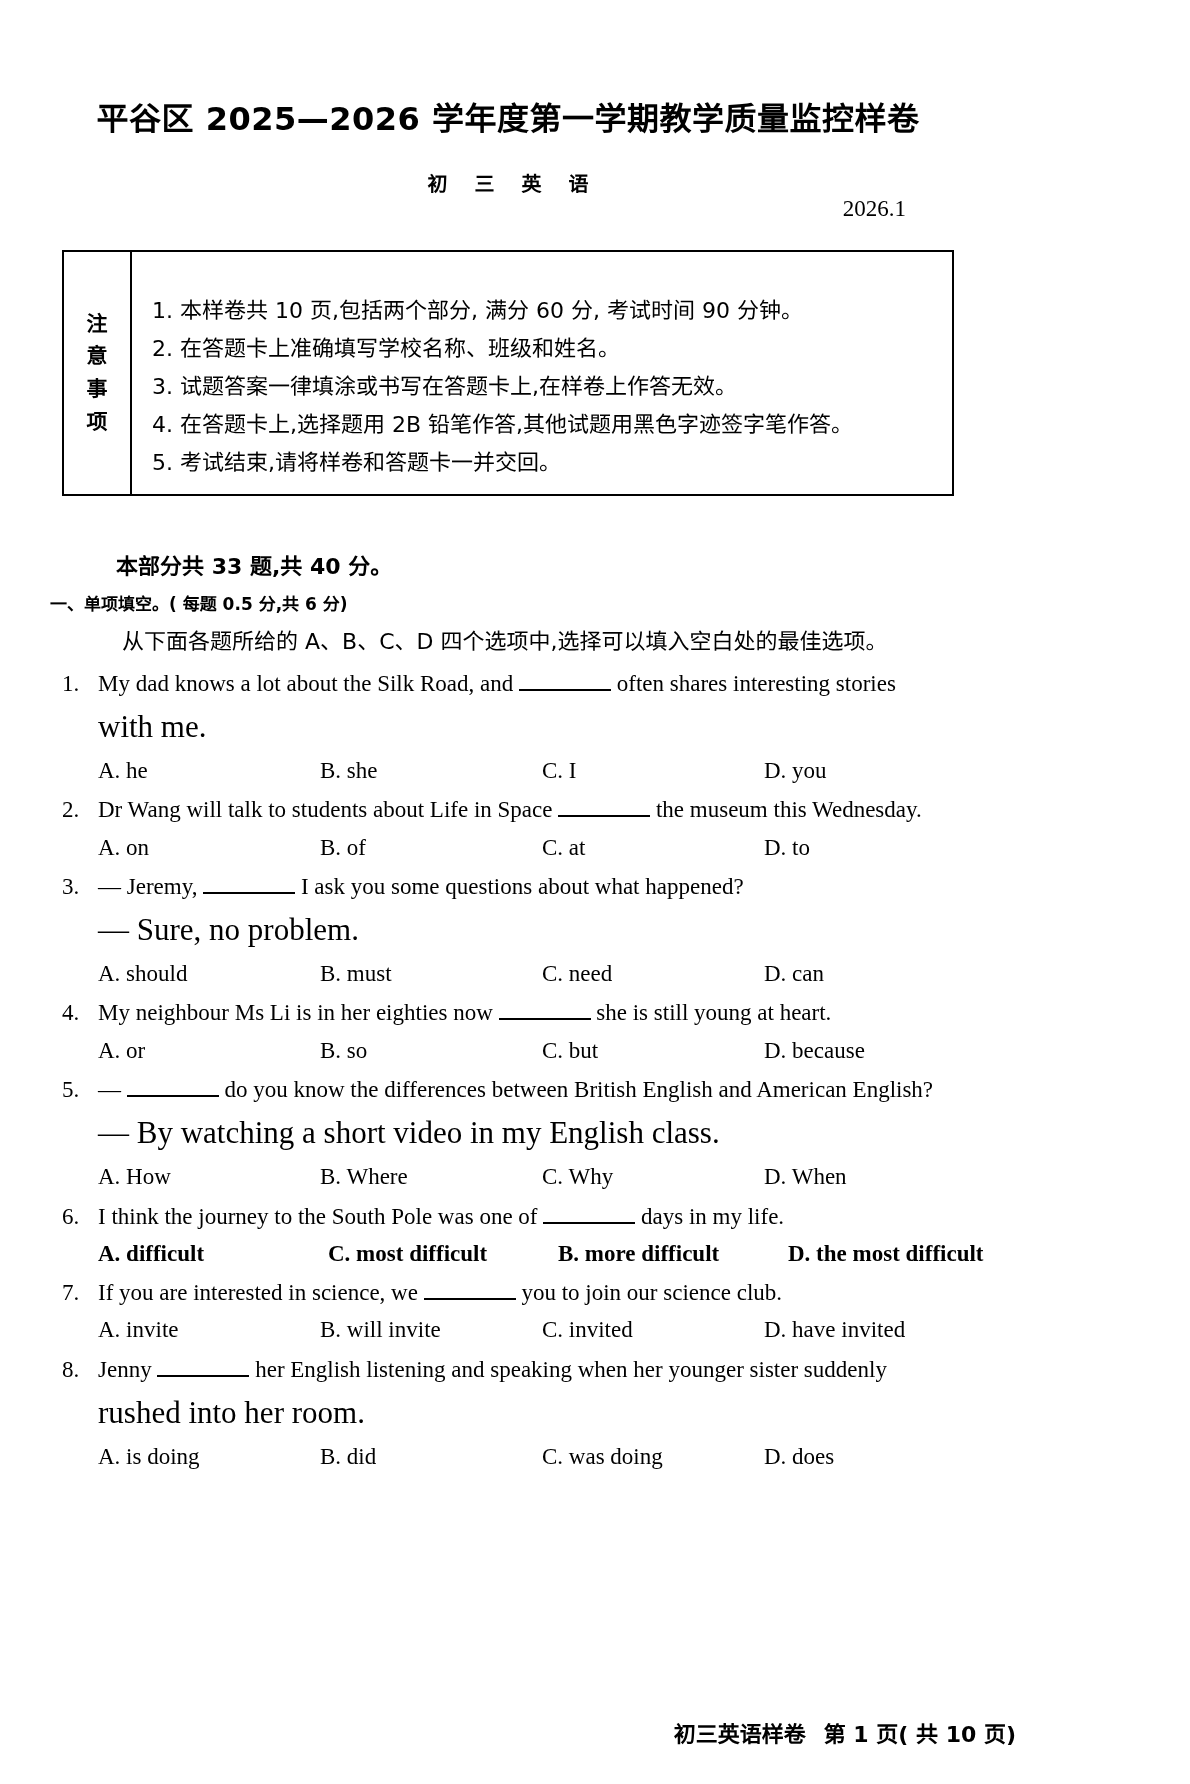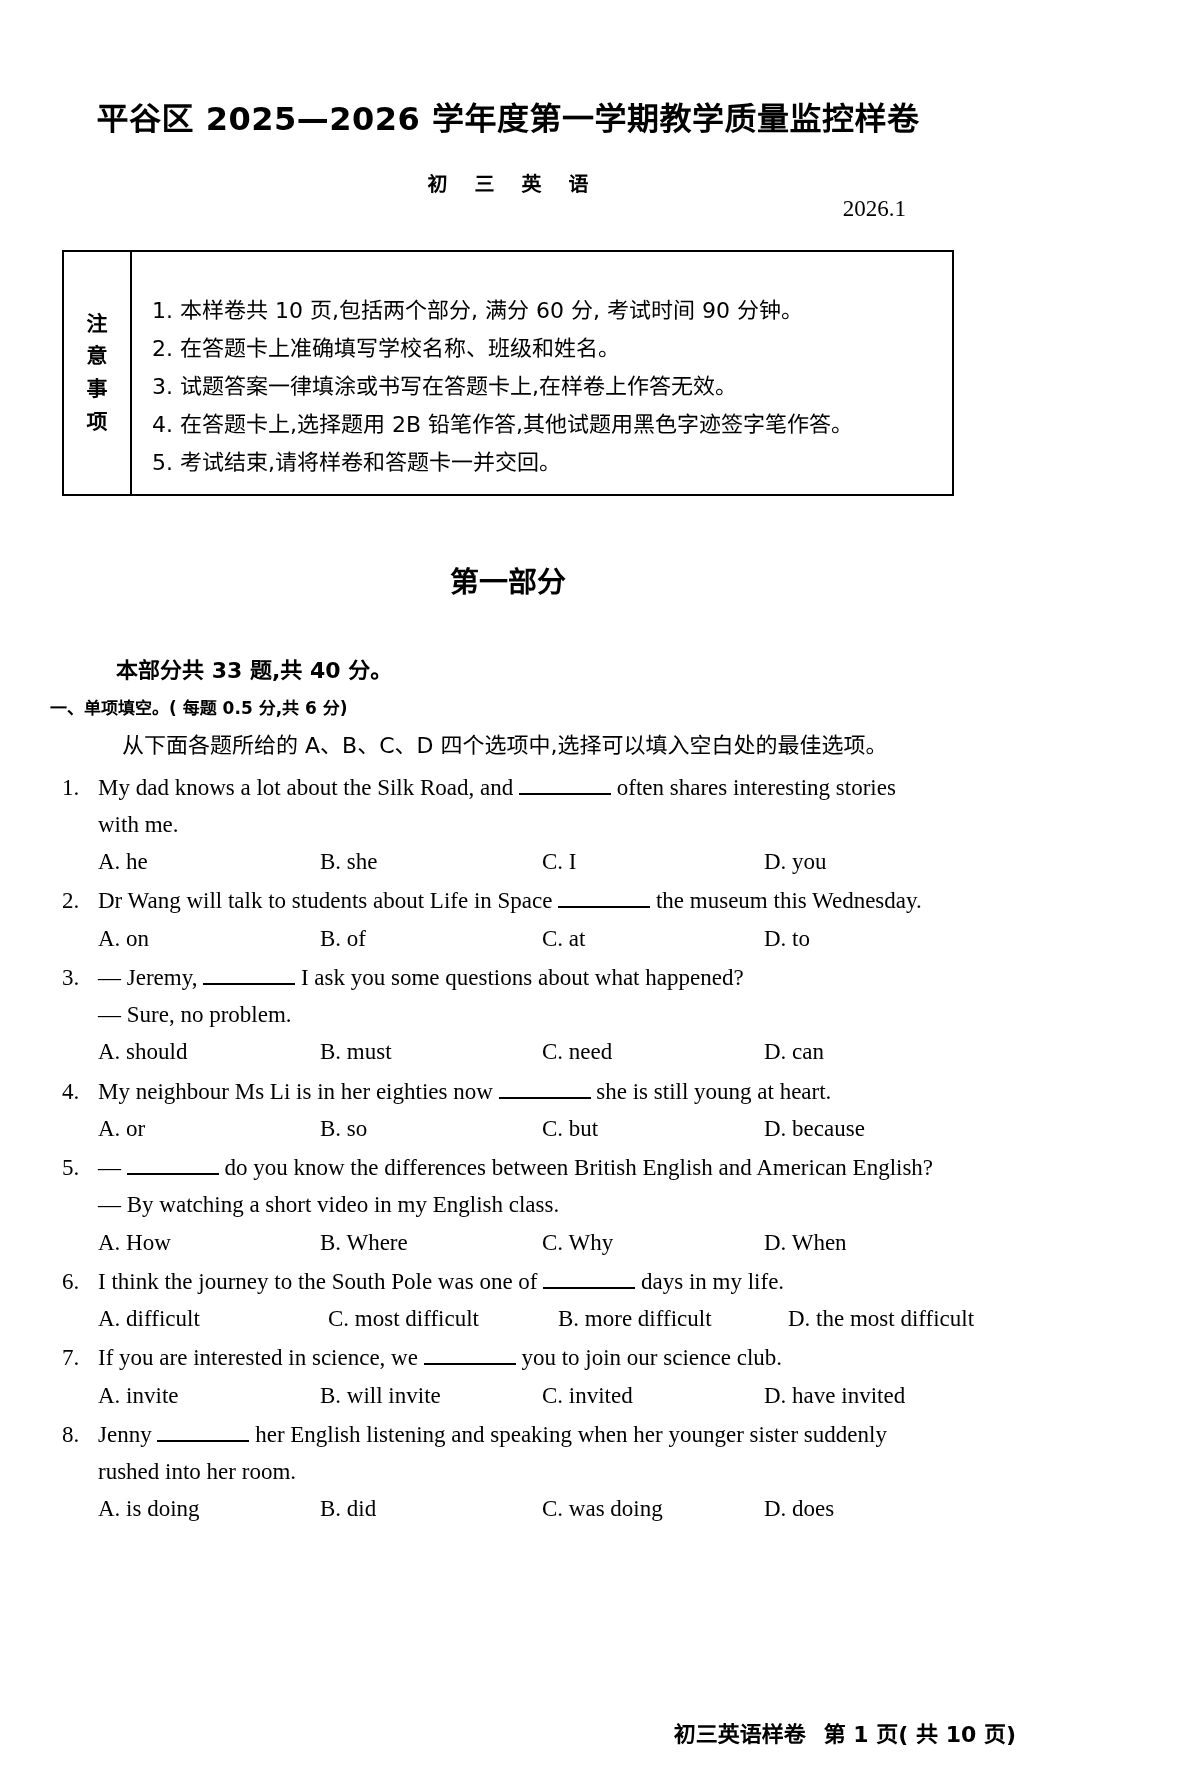--- a/index.html
+++ b/index.html
@@ -135,21 +135,21 @@
   .q-num {
     width: 36px;
     min-width: 36px;
     text-align: left;
   }
   .q-text {
     flex: 1;
   }
   .q-cont {
     padding-left: 36px;
-    font-size: 23px;
+    font-size: 31px;
     line-height: 1.62;
   }
   .blank {
     display: inline-block;
     min-width: 92px;
     border-bottom: 2px solid #000;
     vertical-align: baseline;
   }
   .q-options {
     display: flex;
@@ -157,21 +157,21 @@
     font-size: 23px;
     line-height: 1.62;
   }
   .opt {
     width: 222px;
     min-width: 222px;
   }
   .opt:last-child { width: auto; }
 
   
-  .q-options.wide .opt { width: 230px; min-width: 230px; }
+  .q-options.wide .opt { width: 230px; min-width: 230px; font-weight: bold; }
 
   
   .footer {
     position: absolute;
     left: 4px;
     right: 0;
     bottom: 36px;
     text-align: right;
     font-family: "DejaVu Sans", "Liberation Sans", sans-serif;
     font-weight: bold;
@@ -200,21 +200,20 @@
     </div>
     <div class="notice-items">
       <div class="notice-item">1. 本样卷共 10 页,包括两个部分, 满分 60 分, 考试时间 90 分钟。</div>
       <div class="notice-item">2. 在答题卡上准确填写学校名称、班级和姓名。</div>
       <div class="notice-item">3. 试题答案一律填涂或书写在答题卡上,在样卷上作答无效。</div>
       <div class="notice-item">4. 在答题卡上,选择题用 2B 铅笔作答,其他试题用黑色字迹签字笔作答。</div>
       <div class="notice-item">5. 考试结束,请将样卷和答题卡一并交回。</div>
     </div>
   </div>
 
-  <div class="part-heading">第一部分</div>
   <div class="part-note">本部分共 33 题,共 40 分。</div>
   <div class="section-heading">一、单项填空。( 每题 0.5 分,共 6 分)</div>
   <div class="section-instruction">从下面各题所给的 A、B、C、D 四个选项中,选择可以填入空白处的最佳选项。</div>
 
   <div class="questions">
 
     <div class="question">
       <div class="q-stem">
         <span class="q-num">1.</span>
         <span class="q-text"><span>My dad knows a lot about the Silk Road, and</span> <span class="blank"></span> <span>often shares interesting stories</span></span>

